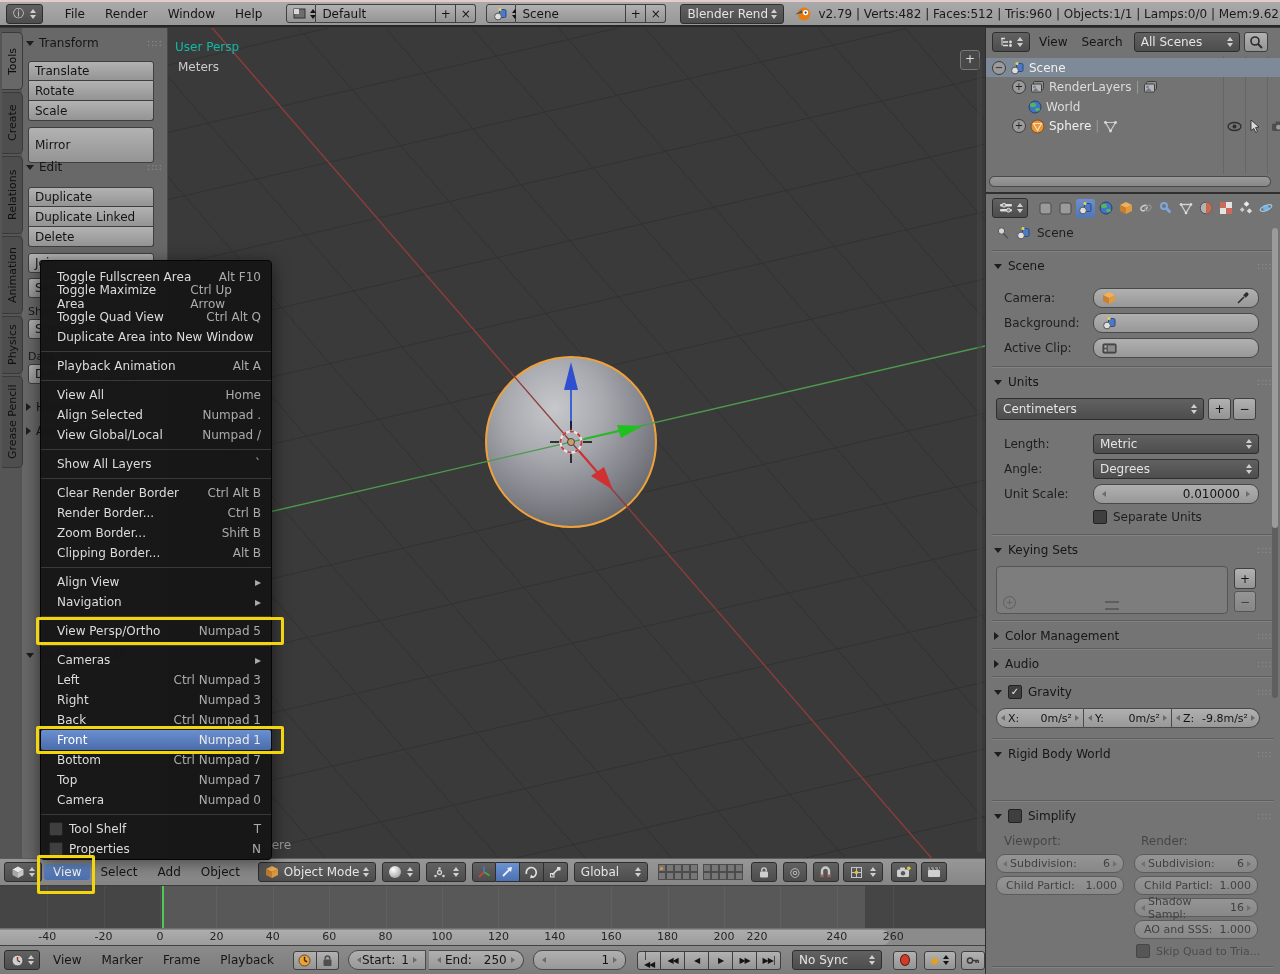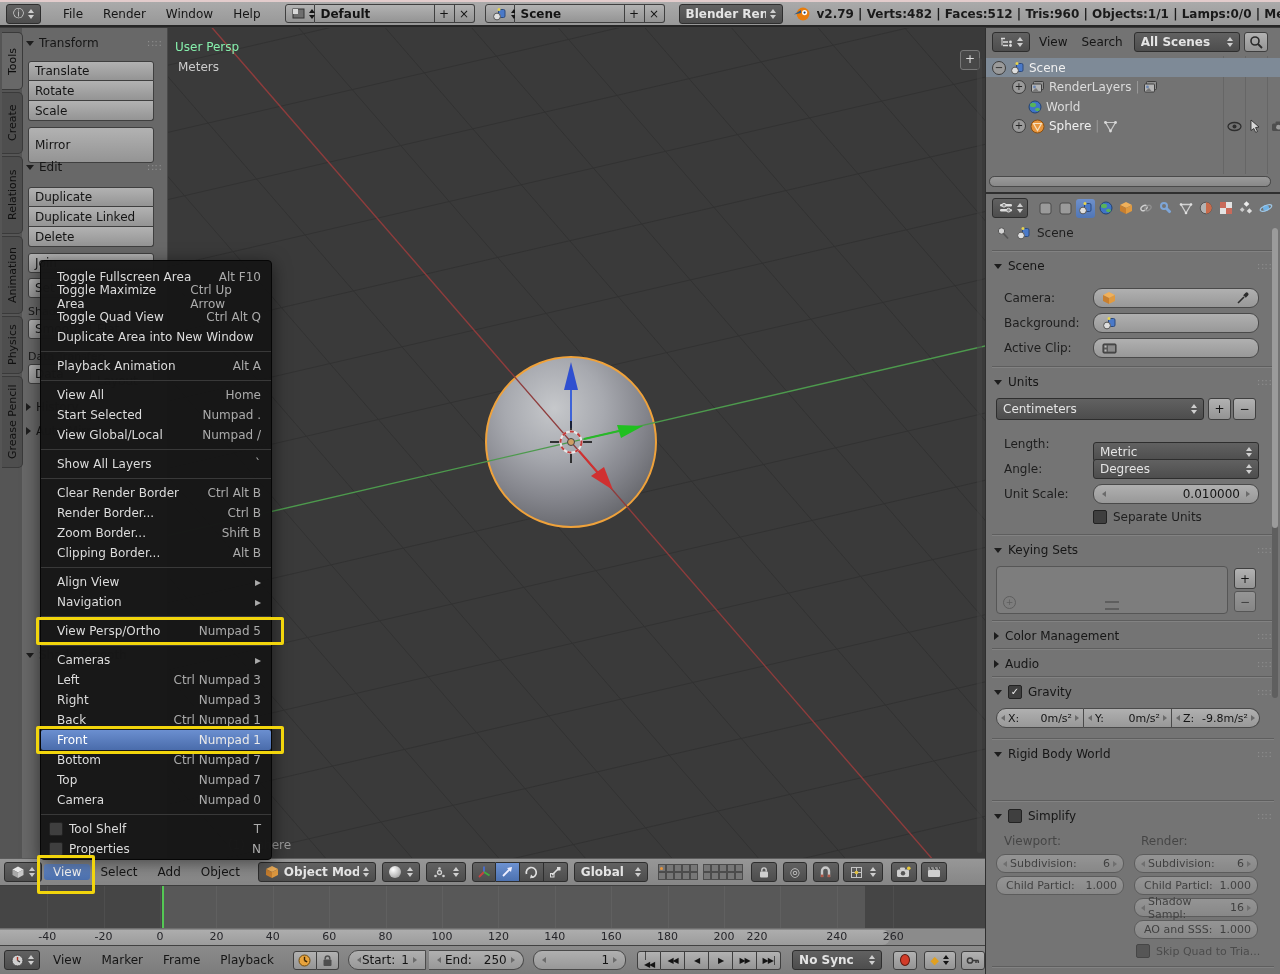--- a/index.html
+++ b/index.html
@@ -1,21 +1,21 @@
 <!DOCTYPE html>
 <html><head>
 <meta charset="utf-8">
 <style>
   html,body{margin:0;padding:0;background:#2a2a2a;}
   #root{position:relative;width:1280px;height:974px;overflow:hidden;
         font-family:"DejaVu Sans","Liberation Sans",sans-serif;font-size:12px;
         background:#3a3a3a;-webkit-font-smoothing:antialiased;user-select:none;}
   .abs{position:absolute;}
   .row{display:flex;align-items:center;}
-  .nowrap{white-space:nowrap;overflow:hidden;font-weight:bold;}
+  .nowrap{white-space:nowrap;overflow:hidden;}
   
   .btnl{background:linear-gradient(#b2b2b2,#949494);border:1px solid #3f3f3f;border-radius:3px;
         color:#141414;display:flex;align-items:center;padding:0 6px;height:19px;box-sizing:border-box;}
   .pill{background:linear-gradient(#b0b0b0,#989898);border:1px solid #4a4a4a;border-radius:9px;
         color:#141414;display:flex;align-items:center;padding:0 8px;height:20px;box-sizing:border-box;}
   .dropd{background:linear-gradient(#616161,#4d4d4d);border:1px solid #2e2e2e;border-radius:3px;
         color:#e4e4e4;display:flex;align-items:center;padding:0 6px;height:20px;box-sizing:border-box;}
   .menu-text{color:#151515;padding:0 10px;cursor:default;}
   .ud{display:inline-flex;flex-direction:column;margin-left:auto;padding-left:4px;}
   .ud i{width:0;height:0;border-left:3.5px solid transparent;border-right:3.5px solid transparent;display:block;}
@@ -36,21 +36,21 @@
   #tabcol{position:absolute;left:0;top:0;width:22px;height:100%;background:#555555;}
   .vtab{position:absolute;left:2px;width:20px;background:#4e4e4e;border:1px solid #3a3a3a;border-right:none;
         border-radius:5px 0 0 5px;color:#101010;font-size:11px;
         writing-mode:vertical-rl;transform:rotate(180deg);display:flex;align-items:center;justify-content:center;}
   .vtab.active{background:#686868;color:#0d0d0d;}
   .shelf-hdr{position:absolute;left:26px;width:136px;color:#161616;display:flex;align-items:center;gap:5px;font-size:12px;}
   .shelf-btn{position:absolute;left:28px;width:126px;}
   .shelf-lbl{position:absolute;left:28px;color:#1a1a1a;font-size:11px;}
   
   #viewport{left:0;top:28px;width:985px;height:830px;background:#3a3a3a;overflow:hidden;}
-  #vp-hud-view{left:175px;top:12px;color:#86efac;}
+  #vp-hud-view{left:175px;top:12px;color:#14b8a6;}
   #vp-hud-unit{left:178px;top:32px;color:#cccccc;}
   #vp-objinfo{left:228px;top:810px;color:#9a9a9a;}
   #sphere{left:485px;top:328px;width:172px;height:172px;border-radius:50%;
           background:radial-gradient(circle at 40% 30%,#c6c8cb 0%,#a7a9af 32%,#85868d 58%,#636469 82%,#525357 100%);
           border:2px solid #efa23b;box-sizing:border-box;}
   
   #vp-header{left:0;top:858px;width:985px;height:28px;background:linear-gradient(#979797,#868686);
              border-top:1px solid #5c5c5c;border-bottom:1px solid #3e3e3e;box-sizing:border-box;
              display:flex;align-items:center;gap:2px;padding-left:4px;}
   .hdr-blue{background:linear-gradient(#6d92d2,#4c71b0);color:#fff;border-radius:3px;padding:1px 9px;}
@@ -915,21 +915,21 @@
         <div class="dropd" style="position: absolute; left: 10px; top: 204px; width: 208px; height: 22px;">
           <span>Centimeters</span>
           <span class="ud" style="color: rgb(207, 207, 207);">
             <i class="up"></i>
             <i class="dn"></i>
           </span>
         </div>
         <div class="btnl" style="position: absolute; left: 222px; top: 204px; width: 23px; height: 22px; justify-content: center;">+</div>
         <div class="btnl" style="position: absolute; left: 247px; top: 204px; width: 23px; height: 22px; justify-content: center;">−</div>
         <div class="plabel" style="left: 18px; top: 243px;">Length:</div>
-        <div class="dropd" style="position: absolute; left: 107px; top: 240px; width: 166px; margin-top: 8px;">
+        <div class="dropd" style="position: absolute; left: 107px; top: 240px; width: 166px;">
           <span>Metric</span>
           <span class="ud" style="color: rgb(207, 207, 207);">
             <i class="up"></i>
             <i class="dn"></i>
           </span>
         </div>
         <div class="plabel" style="left: 18px; top: 268px;">Angle:</div>
         <div class="dropd" style="position: absolute; left: 107px; top: 265px; width: 166px;">
           <span>Degrees</span>
           <span class="ud" style="color: rgb(207, 207, 207);">
@@ -1075,21 +1075,21 @@
         <span class="sc">Alt A</span>
       </div>
       <div class="msep">
         <i></i>
       </div>
       <div class="mi">
         <span>View All</span>
         <span class="sc">Home</span>
       </div>
       <div class="mi">
-        <span>Start Selected</span>
+        <span>Align Selected</span>
         <span class="sc">Numpad .</span>
       </div>
       <div class="mi">
         <span>View Global/Local</span>
         <span class="sc">Numpad /</span>
       </div>
       <div class="msep">
         <i></i>
       </div>
       <div class="mi">

